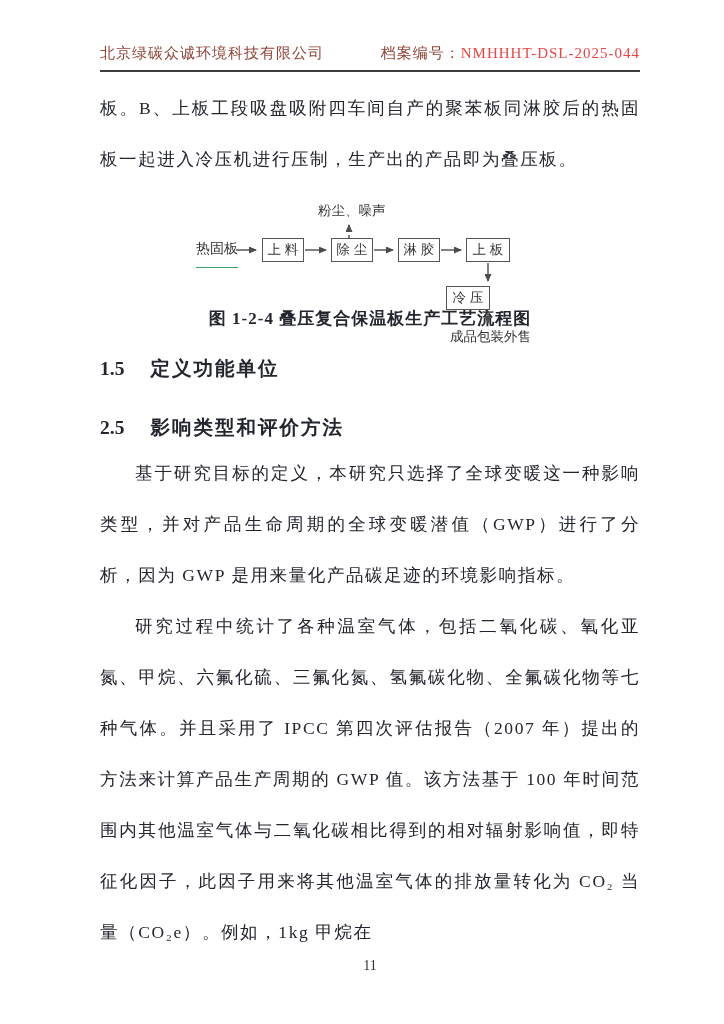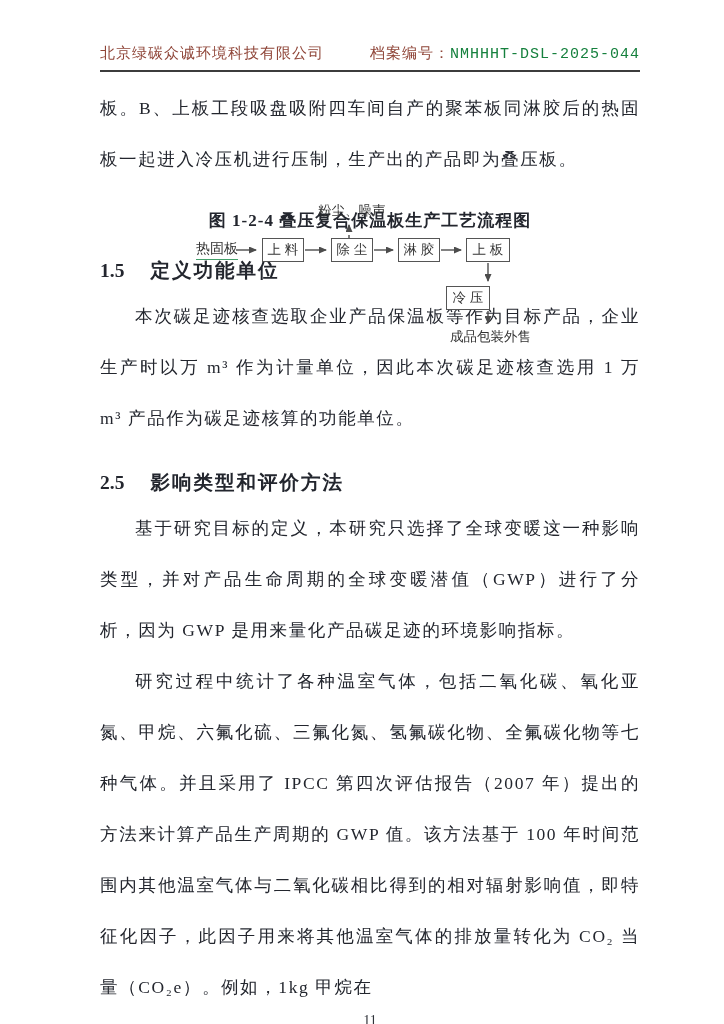--- a/index.html
+++ b/index.html
@@ -19,21 +19,21 @@
   .hdr{
     display:flex;justify-content:space-between;align-items:center;
     border-bottom:2px solid #3c3c3c;
     padding-bottom:7px;
     font-size:15px;
     letter-spacing:1px;
   }
   .hdr .company{color:#8f4538;}
   .hdr .arch{color:#23262e;}
   .hdr .arch .lbl{color:#8f4538;}
-  .hdr .arch .num{font-family:Liberation Mono, monospace;color:#15803d;}
+  .hdr .arch .num{font-family:Liberation Serif, serif;color:#ef4444;}
   
   .para{
     font-size:17.5px;
     line-height:51px;
     letter-spacing:1.6px;
     text-align:justify;
     text-justify:inter-character;
     text-align-last:left;
     margin:0;
   }
@@ -57,21 +57,21 @@
     background:#fff;
     display:flex;align-items:center;justify-content:center;
     font-size:13.5px;color:#333;
     white-space:nowrap;
   }
   .flow-label{
     position:absolute;
     font-size:14px;color:#333;
     white-space:nowrap;
   }
-  .flow-label.input{border-bottom:1.5px solid #43a06a;padding-bottom:1px;}
+  .flow-label.input{border-bottom:1.5px solid #43a06a;padding-bottom:9px;}
   .flow-label.emission,.flow-label.output{font-size:13.5px;}
   
   .caption{
     text-align:center;
     font-weight:bold;
     font-size:17px;
     letter-spacing:1px;
     margin:6px 0 0 0;
   }
   .sec-h{
@@ -126,21 +126,20 @@
     <div class="flow-box" style="left:346px;top:85px;width:44px;">冷 压</div>
     <span class="flow-label output" style="left:350px;top:127px;">成品包装外售</span>
   </div>
 
   <div class="caption">图 1-2-4 叠压复合保温板生产工艺流程图</div>
 
   <div class="sec-h">
     <span class="num">1.5</span>
     <span class="ttl">定义功能单位</span>
   </div>
-  <p class="para indent">本次碳足迹核查选取企业产品保温板等作为目标产品，企业生产时以万 m³ 作为计量单位，因此本次碳足迹核查选用 1 万 m³ 产品作为碳足迹核算的功能单位。</p>
 
   <div class="sec-h">
     <span class="num">2.5</span>
     <span class="ttl">影响类型和评价方法</span>
   </div>
   <p class="para indent">基于研究目标的定义，本研究只选择了全球变暖这一种影响类型，并对产品生命周期的全球变暖潜值（GWP）进行了分析，因为 GWP 是用来量化产品碳足迹的环境影响指标。</p>
   <p class="para indent">研究过程中统计了各种温室气体，包括二氧化碳、氧化亚氮、甲烷、六氟化硫、三氟化氮、氢氟碳化物、全氟碳化物等七种气体。并且采用了 IPCC 第四次评估报告（2007 年）提出的方法来计算产品生产周期的 GWP 值。该方法基于 100 年时间范围内其他温室气体与二氧化碳相比得到的相对辐射影响值，即特征化因子，此因子用来将其他温室气体的排放量转化为 CO₂ 当量（CO₂e）。例如，1kg 甲烷在</p>
 
   <div class="ftr">
     <span>11</span>

